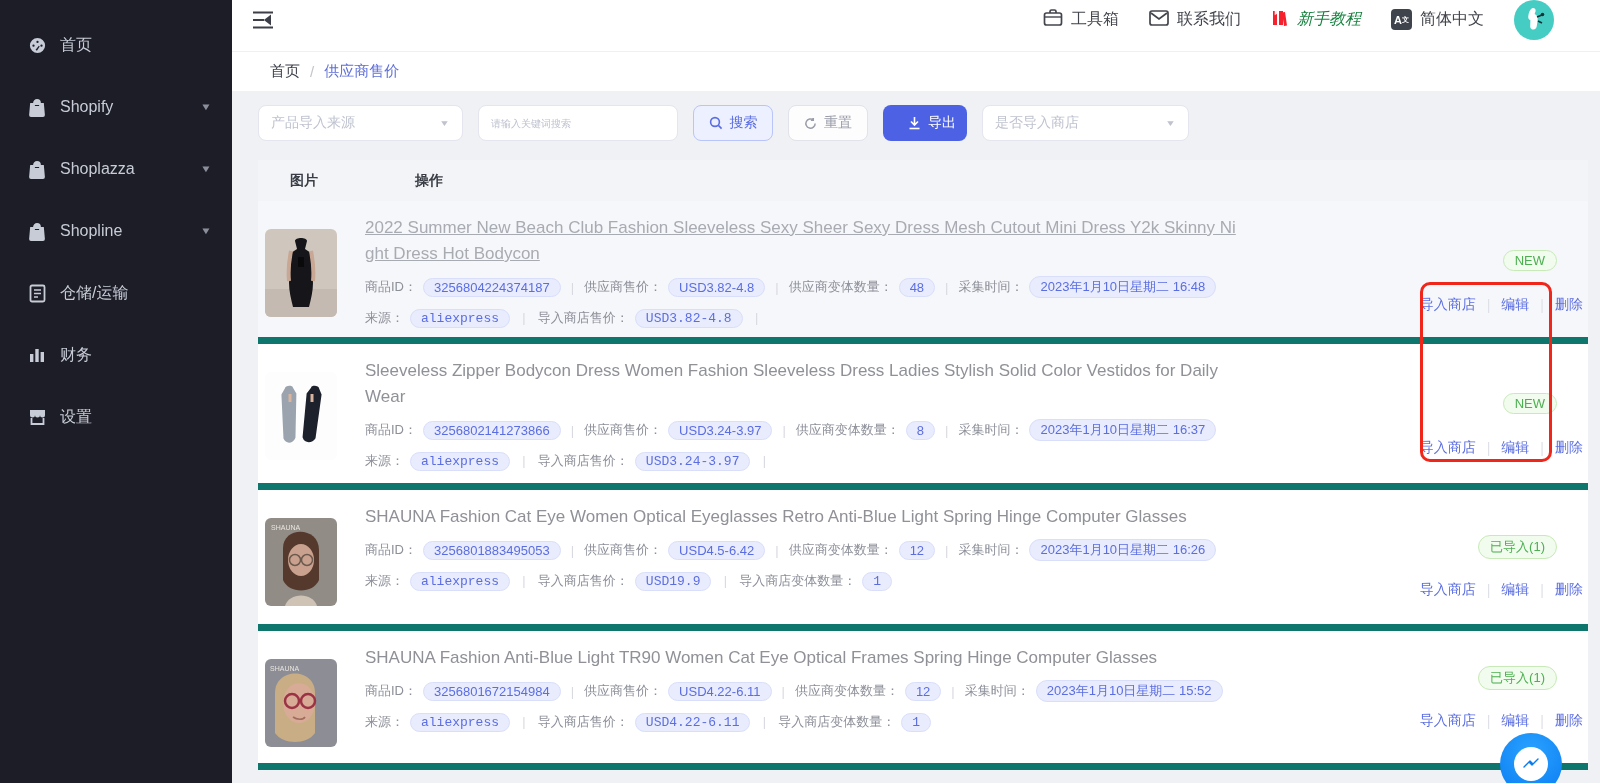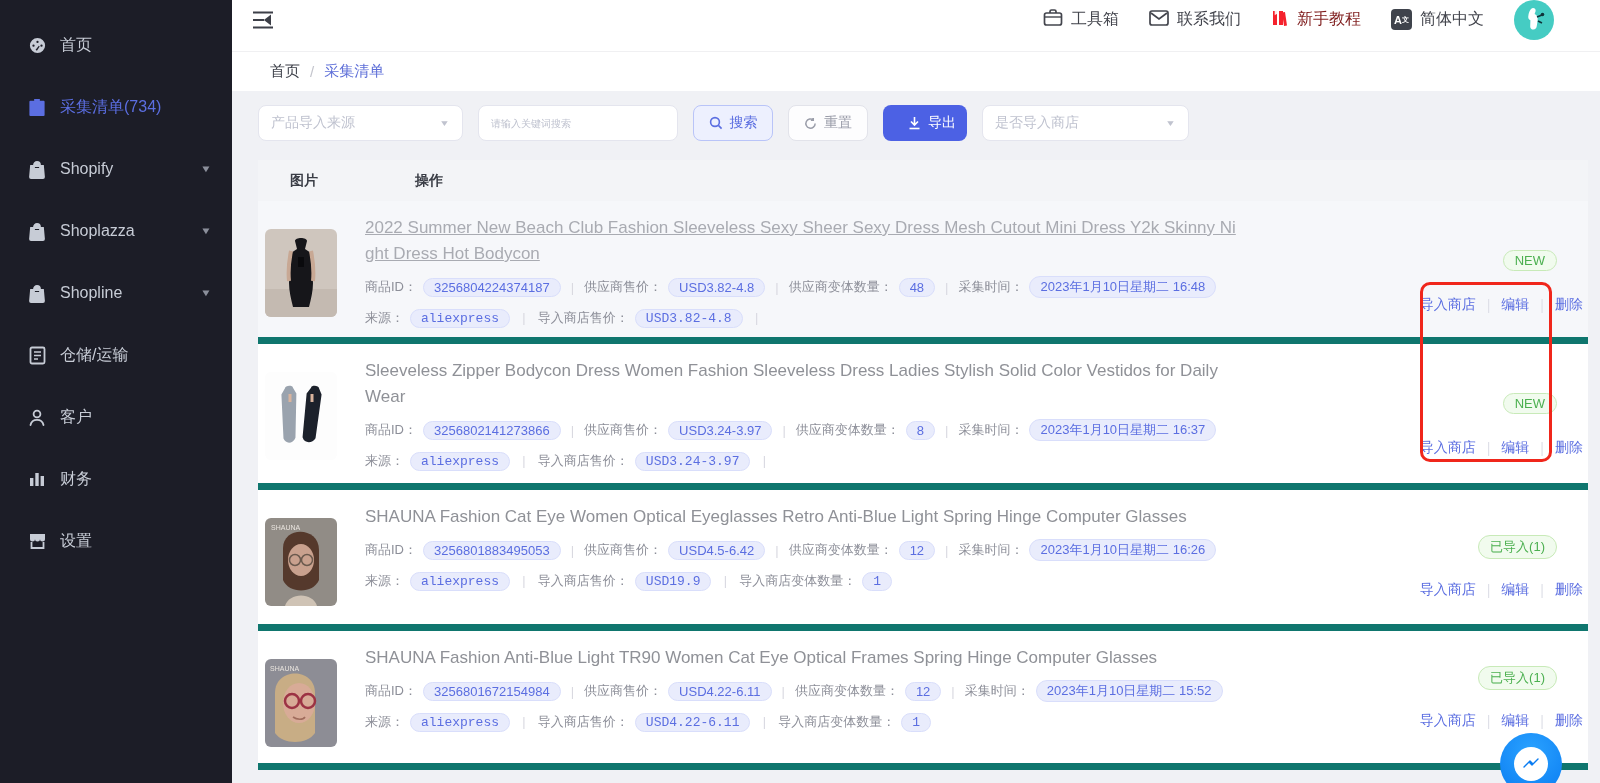--- a/index.html
+++ b/index.html
@@ -16,21 +16,21 @@
   .nav-item .nicon { width:20px; height:20px; margin-right:13px; flex:0 0 auto; display:flex; align-items:center; justify-content:center; }
   .nav-item .chev { margin-left:auto; color:#8b8f9b; font-size:12px; transform:scaleY(.8); }
   .nav-item.active { color:#5b6ee1; }
   .nav-item.active svg path, .nav-item.active svg rect { fill:#5b6ee1; }
 
   
   .topbar { position:absolute; left:232px; top:0; right:0; height:52px; background:#fff; border-bottom:1px solid #f0f0f2; display:flex; align-items:center; padding:0 46px 12px 20px; z-index:4; }
   .fold-btn { width:24px; height:24px; cursor:pointer; display:flex; align-items:center; }
   .topbar-right { margin-left:auto; display:flex; align-items:center; gap:30px; }
   .tb-item { display:flex; align-items:center; gap:8px; font-size:16px; color:#43454d; cursor:pointer; }
-  .tb-item.red { color:#7f1d1d; }
+  .tb-item.red { color:#15803d;font-style:italic; }
   .lang-badge { width:21px; height:21px; background:#3f434c; border-radius:4px; color:#fff; font-size:11px; font-weight:bold; display:flex; align-items:center; justify-content:center; }
   .lang-badge sup { font-size:7px; }
   .avatar { width:40px; height:40px; border-radius:50%; background:#45ccc3; display:flex; align-items:center; justify-content:center; cursor:pointer; overflow:hidden; }
 
   .crumb-bar { position:absolute; left:232px; top:52px; right:0; height:39px; background:#fff; display:flex; align-items:center; padding-left:38px; font-size:15px; z-index:4; }
   .crumb-home { color:#3c3f48; cursor:pointer; }
   .crumb-sep { color:#c3c4cc; margin:0 10px; }
   .crumb-cur { color:#5e6fd8; }
 
   
@@ -85,28 +85,20 @@
 <aside class="sidebar">
   <nav class="nav">
     <div class="nav-item">
       <span class="nicon">
           <svg width="19" height="19" viewBox="0 0 20 20">
             <path d="M10 2a8 8 0 1 0 0 16 8 8 0 0 0 0-16zm0 3a1.2 1.2 0 1 1 0 2.4A1.2 1.2 0 0 1 10 5zm-4.2 4a1.2 1.2 0 1 1 0 2.4 1.2 1.2 0 0 1 0-2.4zm8.4 0a1.2 1.2 0 1 1 0 2.4 1.2 1.2 0 0 1 0-2.4zM8 14.5l3.4-4.2.9.7-2.9 4.5z" fill="#c7ccd6"></path>
           </svg>
         </span>
       <span>首页</span>
     </div>
-    <div class="nav-item active">
-      <span class="nicon">
-          <svg width="18" height="19" viewBox="0 0 18 20">
-            <path d="M6 1h6v3H6z M2 3h14a1 1 0 0 1 1 1v14a1 1 0 0 1-1 1H2a1 1 0 0 1-1-1V4a1 1 0 0 1 1-1zm3.5 8.2 2.4 2.4 4.8-4.8 1.4 1.4-6.2 6.2-3.8-3.8z" fill="#5b6ee1"></path>
-          </svg>
-        </span>
-      <span>采集清单(734)</span>
-    </div>
     <div class="nav-item">
       <span class="nicon">
           <svg width="18" height="19" viewBox="0 0 18 19">
             <path d="M3 6h12l1 11a1 1 0 0 1-1 1H3a1 1 0 0 1-1-1zM6 8V5a3 3 0 0 1 6 0v3" stroke="#c7ccd6" stroke-width="1.8" fill="#c7ccd6" fill-rule="evenodd"></path>
           </svg>
         </span>
       <span>Shopify</span>
       <span class="chev">▼</span>
     </div>
     <div class="nav-item">
@@ -128,29 +120,20 @@
       <span class="chev">▼</span>
     </div>
     <div class="nav-item">
       <span class="nicon">
           <svg width="17" height="19" viewBox="0 0 17 19">
             <rect x="1.5" y="1.5" width="14" height="16" rx="1.5" fill="none" stroke="#c7ccd6" stroke-width="1.8"></rect>
             <path d="M5 6h7M5 9.5h7M5 13h4" stroke="#c7ccd6" stroke-width="1.6"></path>
           </svg>
         </span>
       <span>仓储/运输</span>
-    </div>
-    <div class="nav-item">
-      <span class="nicon">
-          <svg width="18" height="19" viewBox="0 0 18 19">
-            <circle cx="9" cy="6" r="3.4" fill="none" stroke="#c7ccd6" stroke-width="1.8"></circle>
-            <path d="M2.5 17c.8-3.6 3.4-5.2 6.5-5.2s5.7 1.6 6.5 5.2" fill="none" stroke="#c7ccd6" stroke-width="1.8" stroke-linecap="round"></path>
-          </svg>
-        </span>
-      <span>客户</span>
     </div>
     <div class="nav-item">
       <span class="nicon">
           <svg width="18" height="18" viewBox="0 0 18 18">
             <rect x="2" y="8" width="3.4" height="8" fill="#c7ccd6"></rect>
             <rect x="7.3" y="3" width="3.4" height="13" fill="#c7ccd6"></rect>
             <rect x="12.6" y="6" width="3.4" height="10" fill="#c7ccd6"></rect>
           </svg>
         </span>
       <span>财务</span>
@@ -207,21 +190,21 @@
           <path d="m16 12 5-2M17 16l4 2" stroke="#10343a" stroke-width="1.6"></path>
           <circle cx="21.5" cy="9.5" r="1.8" fill="#10343a"></circle>
         </svg>
     </div>
   </div>
 </header>
 
 <div class="crumb-bar">
   <span class="crumb-home">首页</span>
   <span class="crumb-sep">/</span>
-  <span class="crumb-cur">采集清单</span>
+  <span class="crumb-cur">供应商售价</span>
 </div>
 
 <main class="main">
 
   <div class="filterbar">
     <div class="f-select w205">
       <span>产品导入来源</span>
       <span class="car">▼</span>
     </div>
     <div class="f-input w200">

